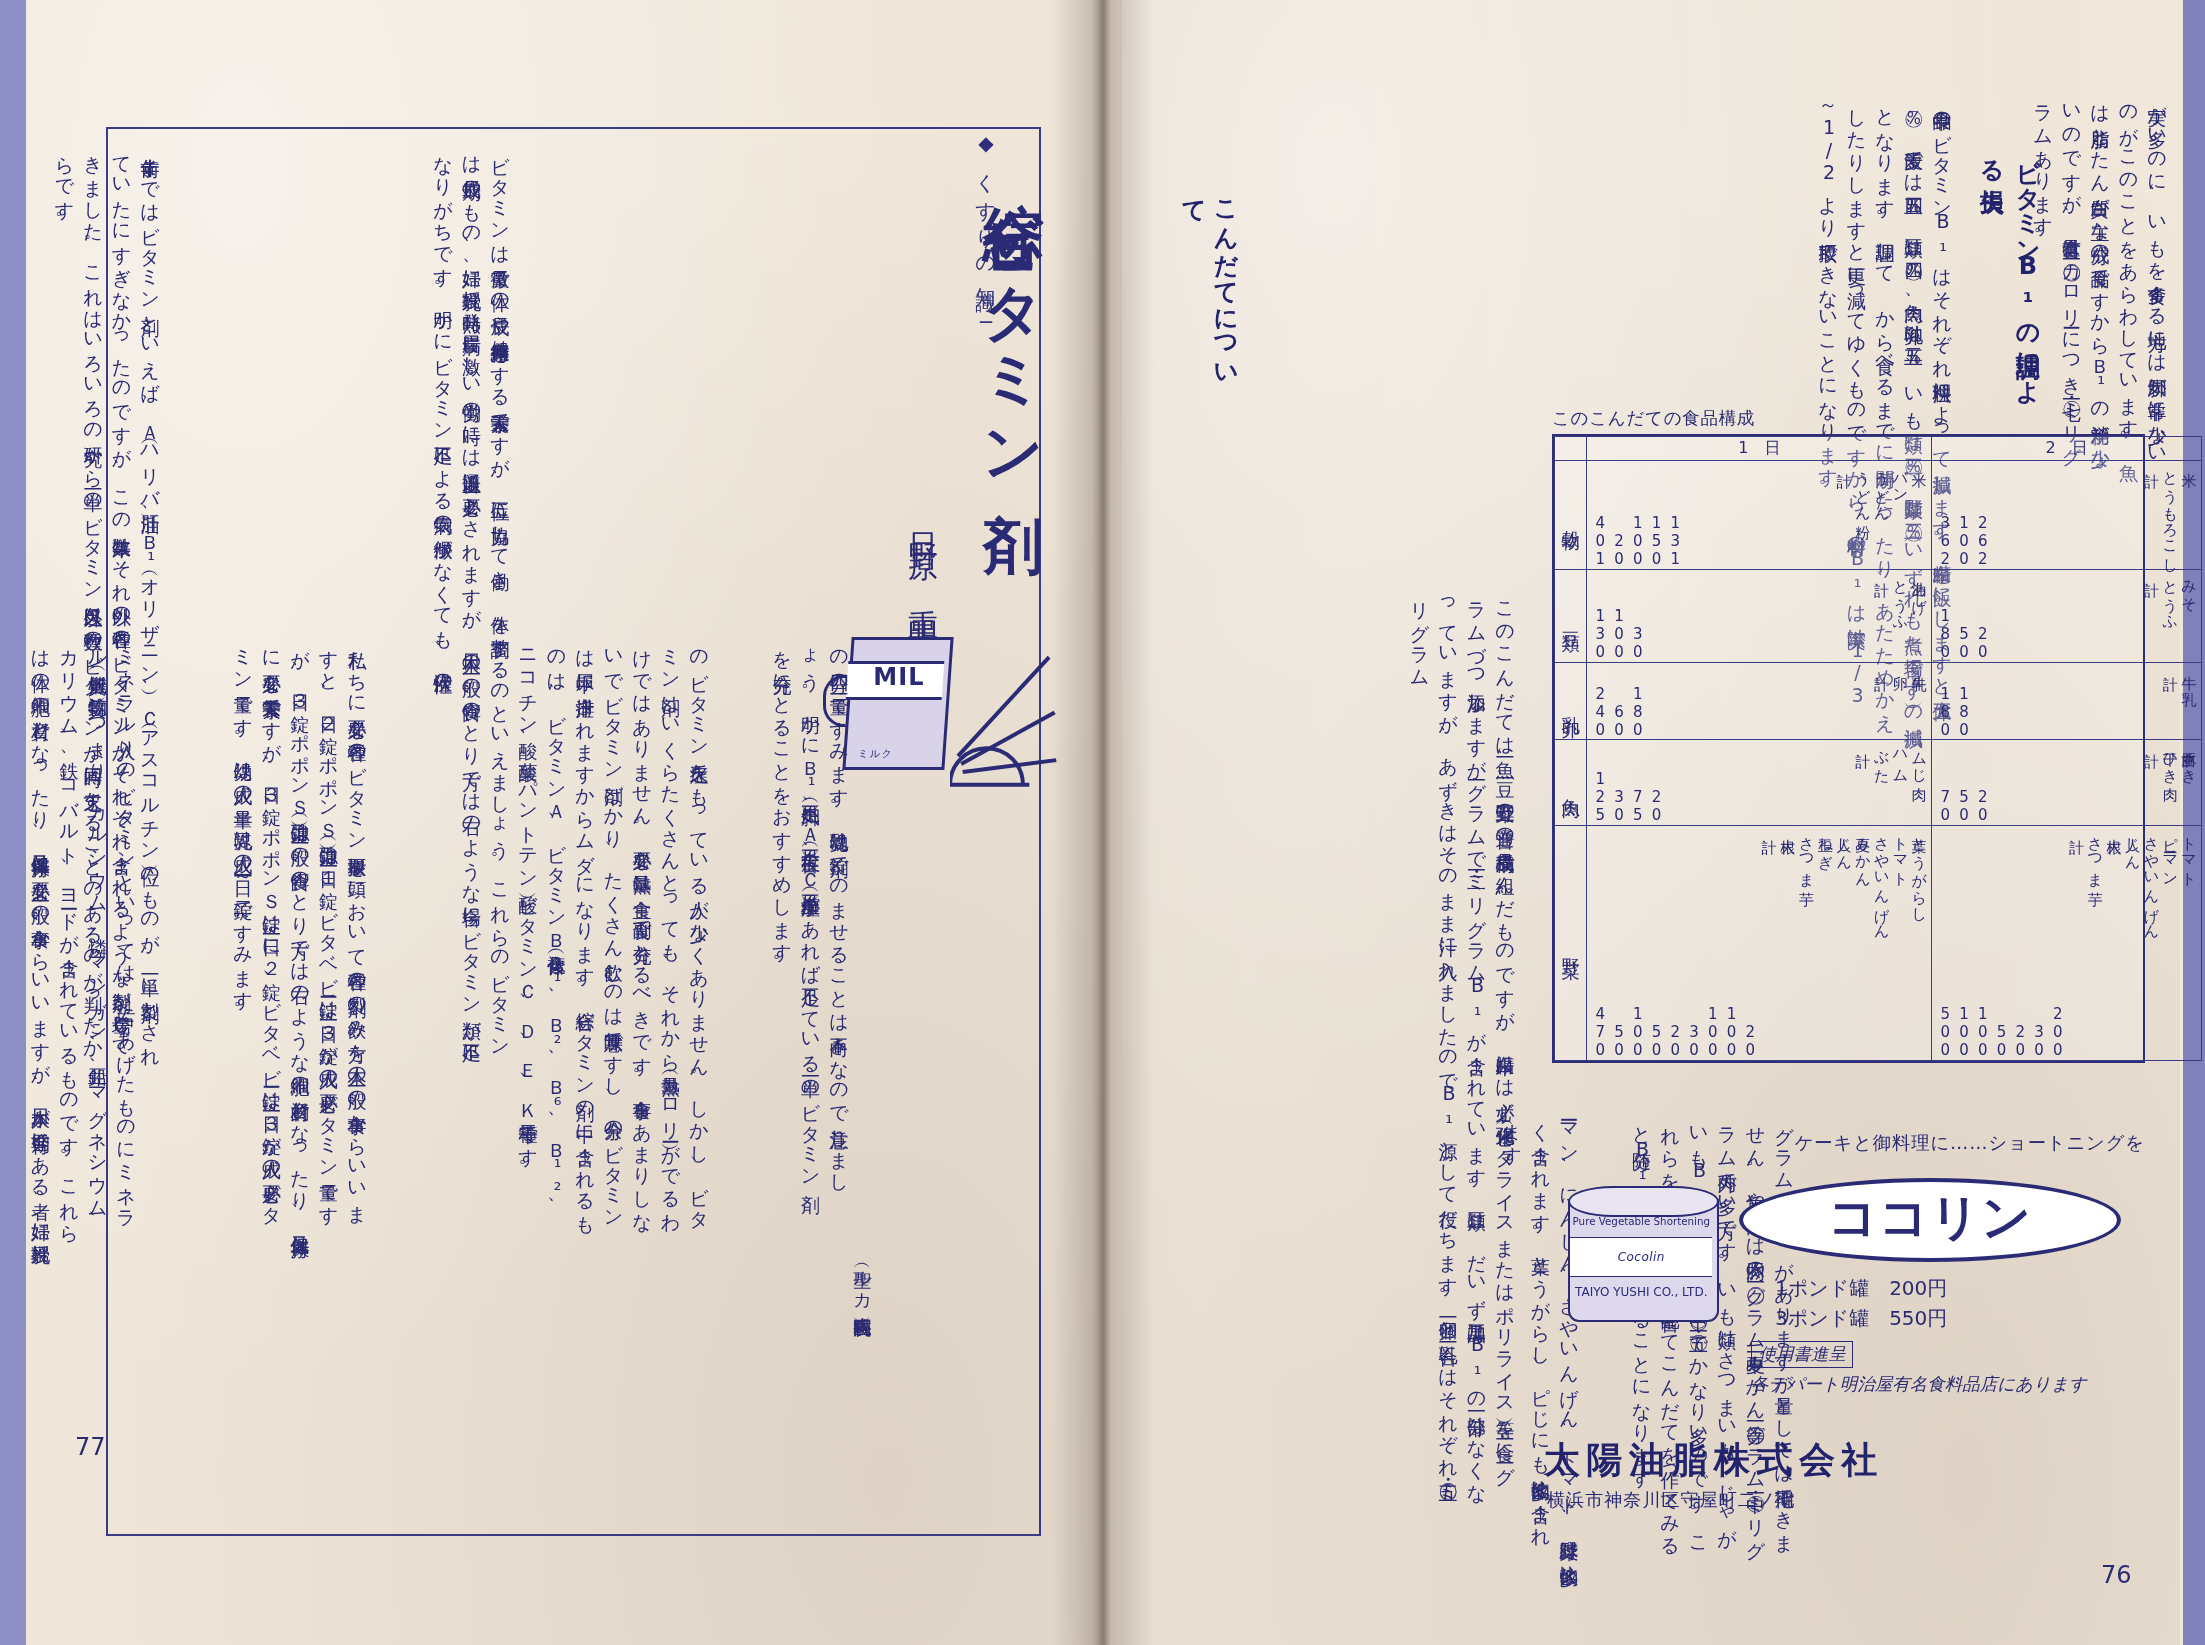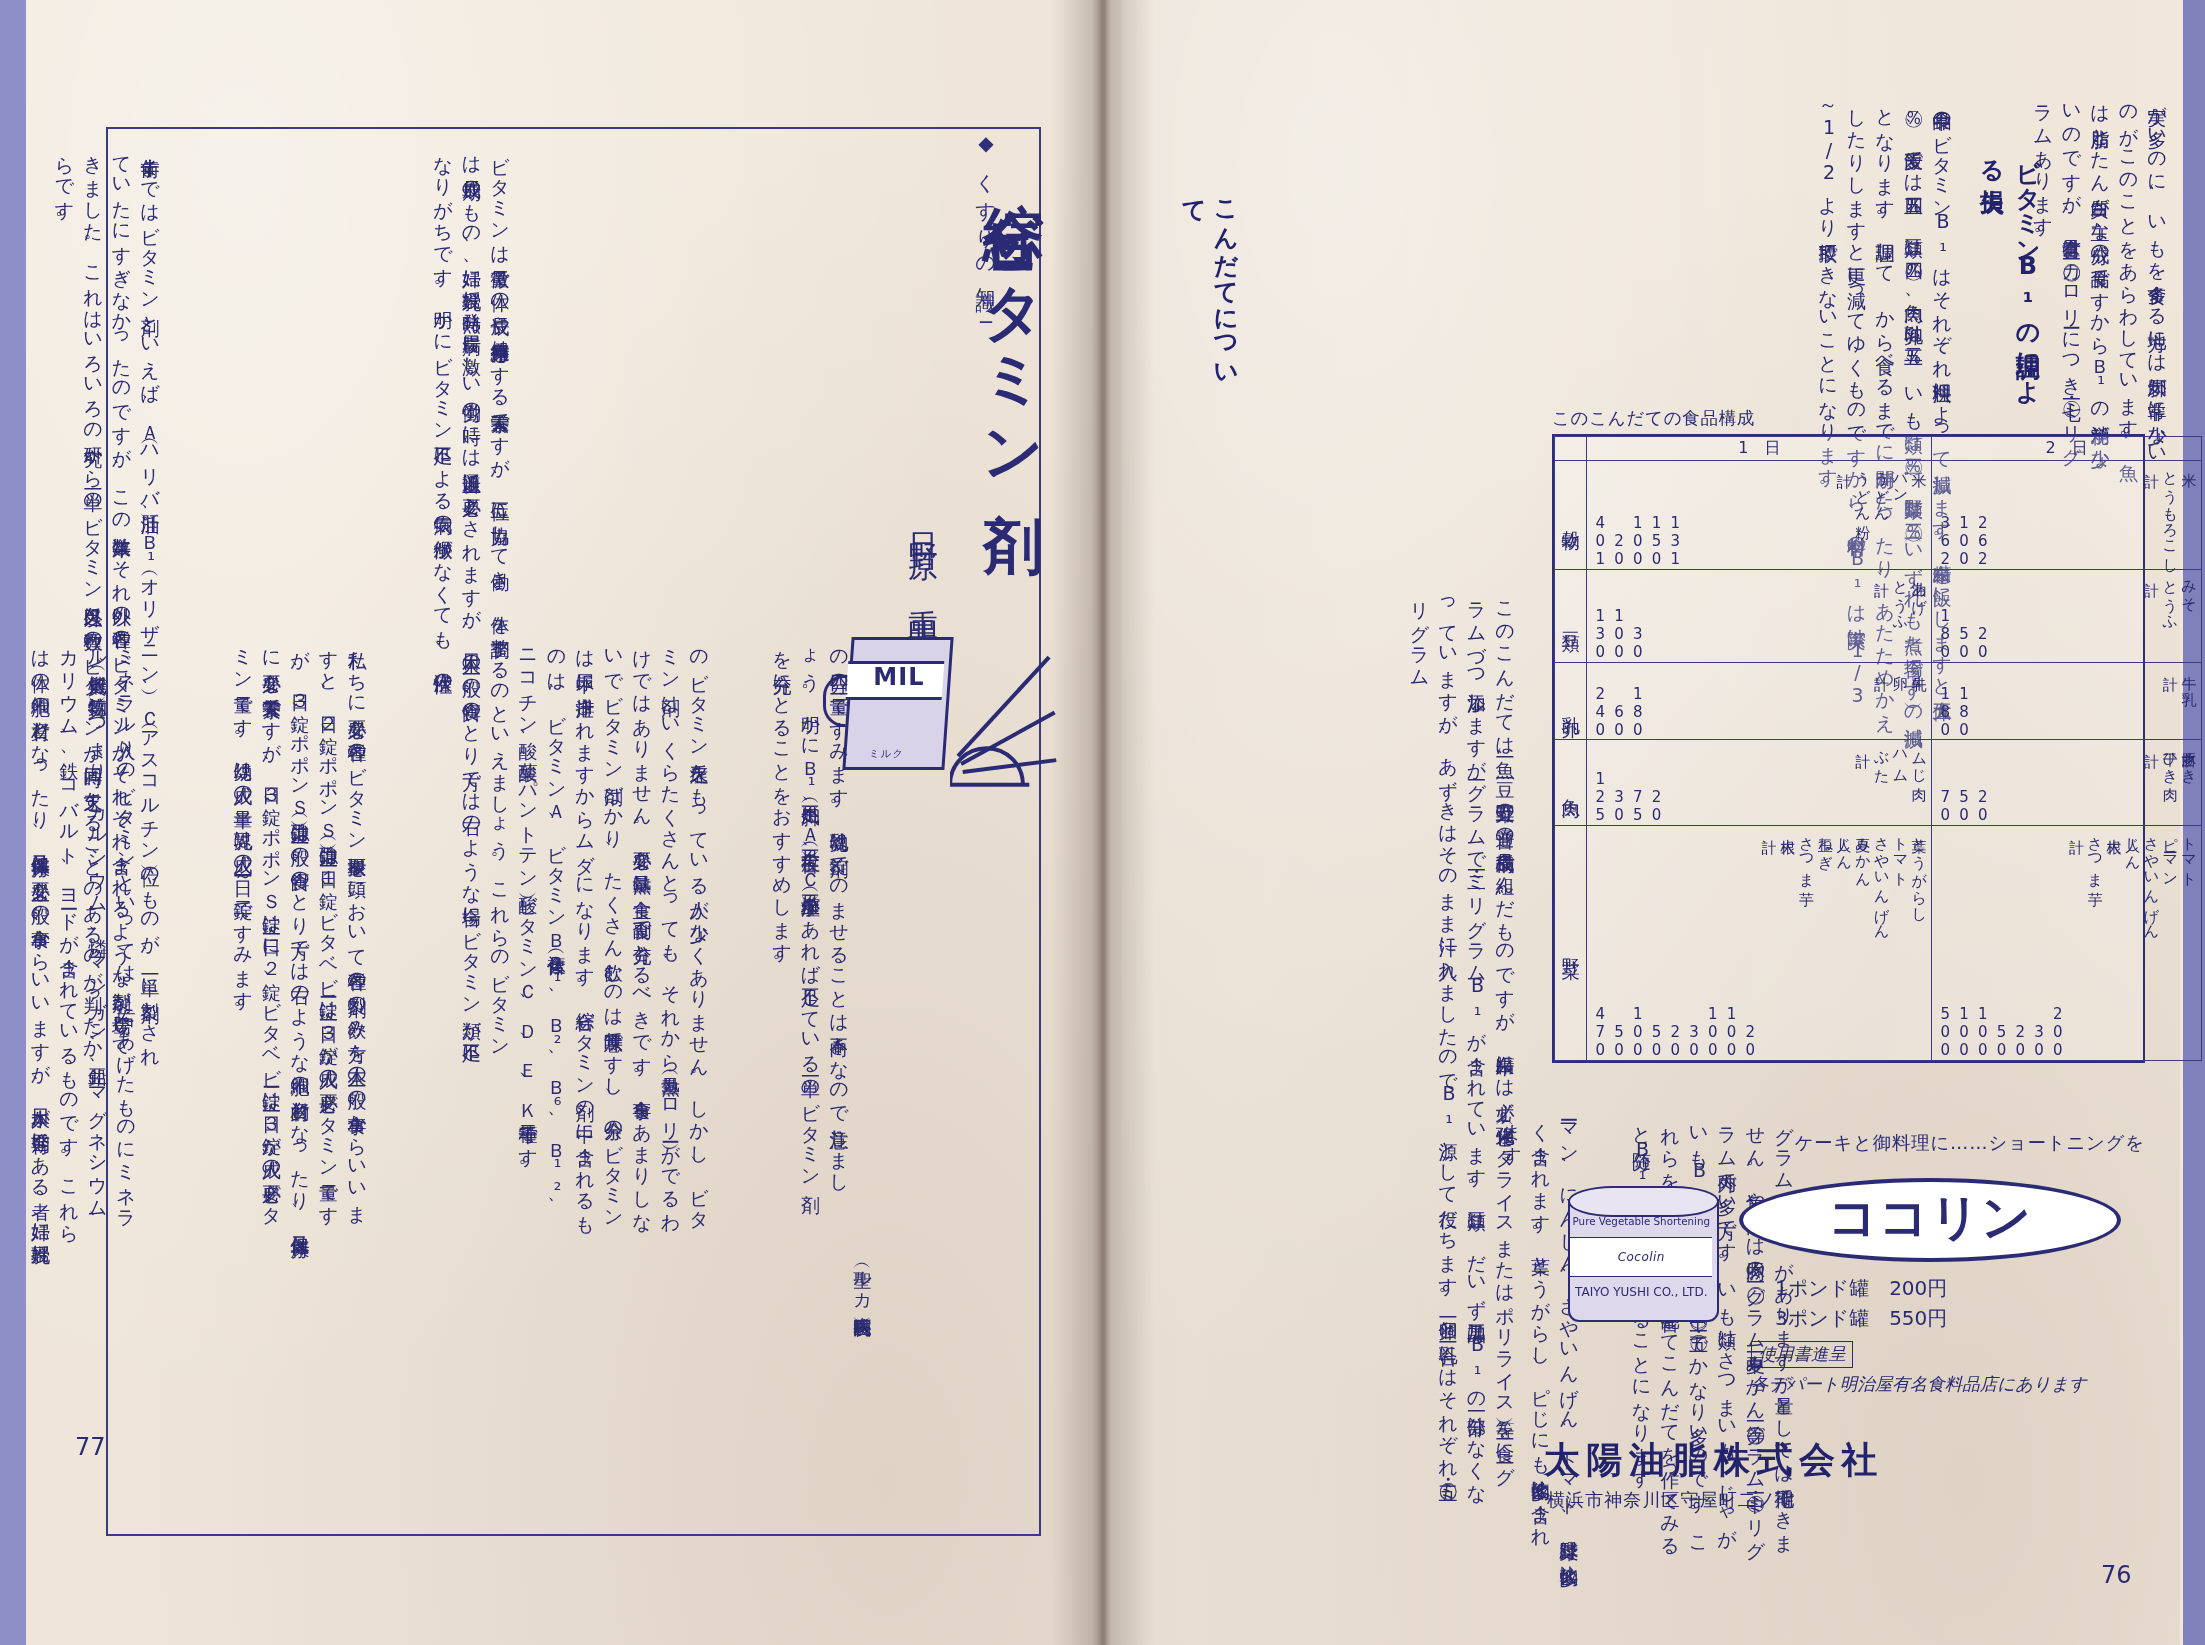--- a/index.html
+++ b/index.html
@@ -121,21 +121,21 @@
   .mug-handle {
     position: absolute;
     left: 0px; top: 62px;
     width: 33px; height: 46px;
     border: 3.2px solid #2a2a75;
     border-right: none;
     border-radius: 21px 0 0 21px;
   }
   .mug-sub {
     position: absolute;
-    left: 46px; top: 134px;
+    left: 35px; top: 134px;
     font-size: 10.3px;
     color: #2a2a75;
     letter-spacing: 0.12em;
     font-family: Liberation Serif, serif;
   }
   .rays svg { position: absolute; left: 127px; top: 24px; }
 
   .l-cols {
     position: absolute;
     left: 0; top: 0;

